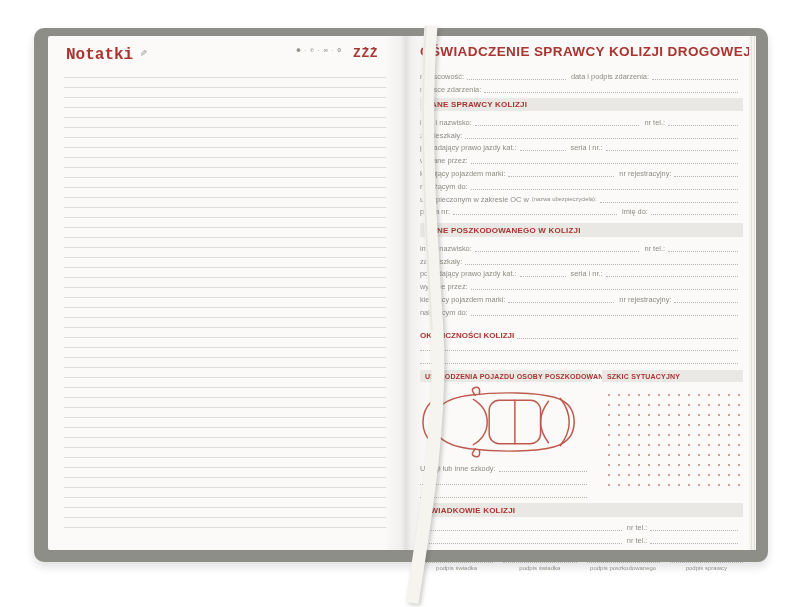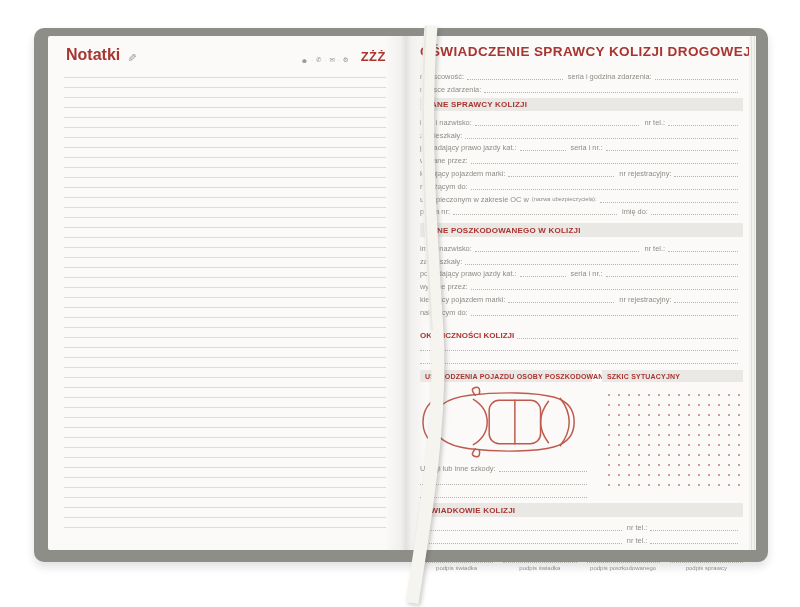--- a/index.html
+++ b/index.html
@@ -13,21 +13,21 @@
   .pages { position:absolute; left:48px; top:36px; width:708px; height:514px;
            background:#fbfaf8; border-radius:2px; }
   .spine { position:absolute; left:336px; top:0; width:44px; height:100%;
            background:linear-gradient(to right, rgba(0,0,0,0) 0%, rgba(0,0,0,.04) 38%,
                       rgba(0,0,0,.10) 50%, rgba(0,0,0,.04) 62%, rgba(0,0,0,0) 100%); }
   .page-edge { position:absolute; right:0; top:0; width:7px; height:100%;
            background:repeating-linear-gradient(to right,#f4f2ee 0 2px,#e3e1db 2px 3px); }
 
   
   .lpage { position:absolute; left:0; top:0; width:352px; height:514px; }
-  .lp-header { position:absolute; left:18px; right:14px; top:10px; display:flex; align-items:flex-end; }
+  .lp-header { position:absolute; left:18px; right:22px; top:10px; display:flex; align-items:flex-start;font-family:Liberation Mono, monospace; }
   .lp-title { font-size:16px; font-weight:bold; color:#a93430; }
   .pencil { font-size:11px; color:#9a9a94; margin-left:7px; transform:rotate(90deg); }
   .lp-spacer { flex:1; }
   .mini-icons { display:flex; align-items:center; gap:3px; font-size:6.5px; color:#8f8f89; }
   .mini-icons .dotsep { font-size:6px; color:#b5b5af; }
   .lp-logo { font-size:13px; font-weight:bold; color:#a9362f; margin-left:12px; letter-spacing:.5px; }
   .ruled { position:absolute; left:16px; top:32px; width:322px; height:468px;
            background:repeating-linear-gradient(to bottom, transparent 0 9px, #dddcd8 9px 10px); }
 
   
@@ -96,21 +96,21 @@
     <div class="spine"></div>
 
     <div class="rpage">
       <div class="rp-content">
 
         <div class="rp-title">OŚWIADCZENIE SPRAWCY KOLIZJI DROGOWEJ</div>
 
         <div class="frow">
           <span class="lbl">miejscowość:</span>
           <span class="dots f115"></span>
-          <span class="lbl">seria i godzina zdarzenia:</span>
+          <span class="lbl">data i podpis zdarzenia:</span>
           <span class="dots"></span>
         </div>
         <div class="frow">
           <span class="lbl">miejsce zdarzenia:</span>
           <span class="dots"></span>
         </div>
 
         <div class="sbar">DANE SPRAWCY KOLIZJI</div>
         <div class="frow">
           <span class="lbl">imię i nazwisko:</span>

